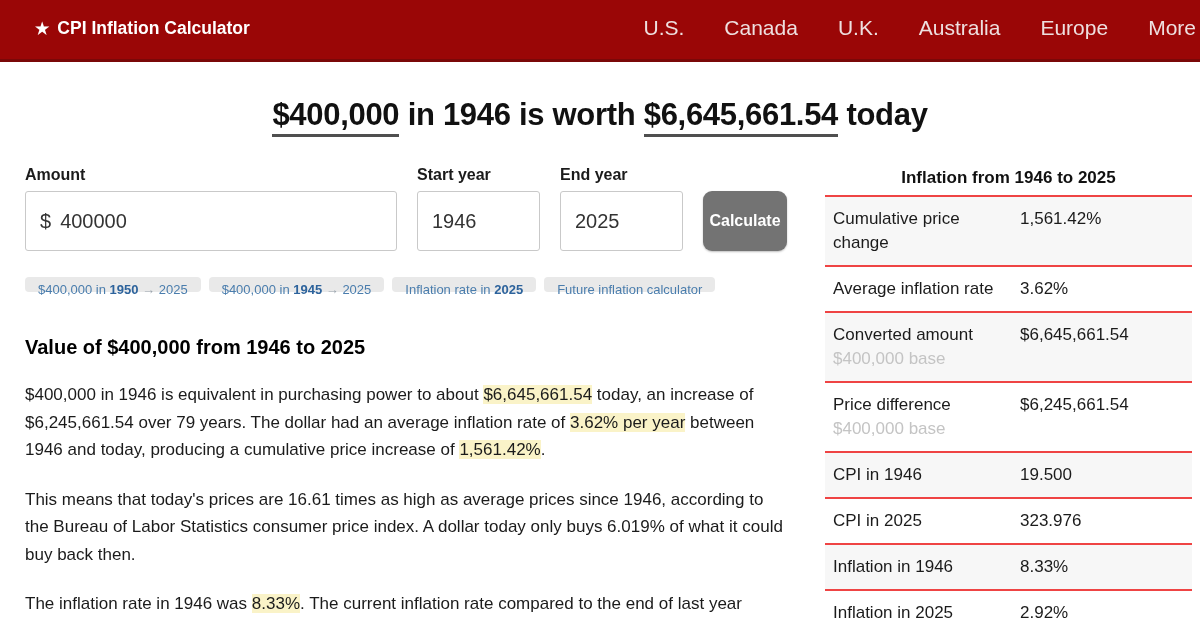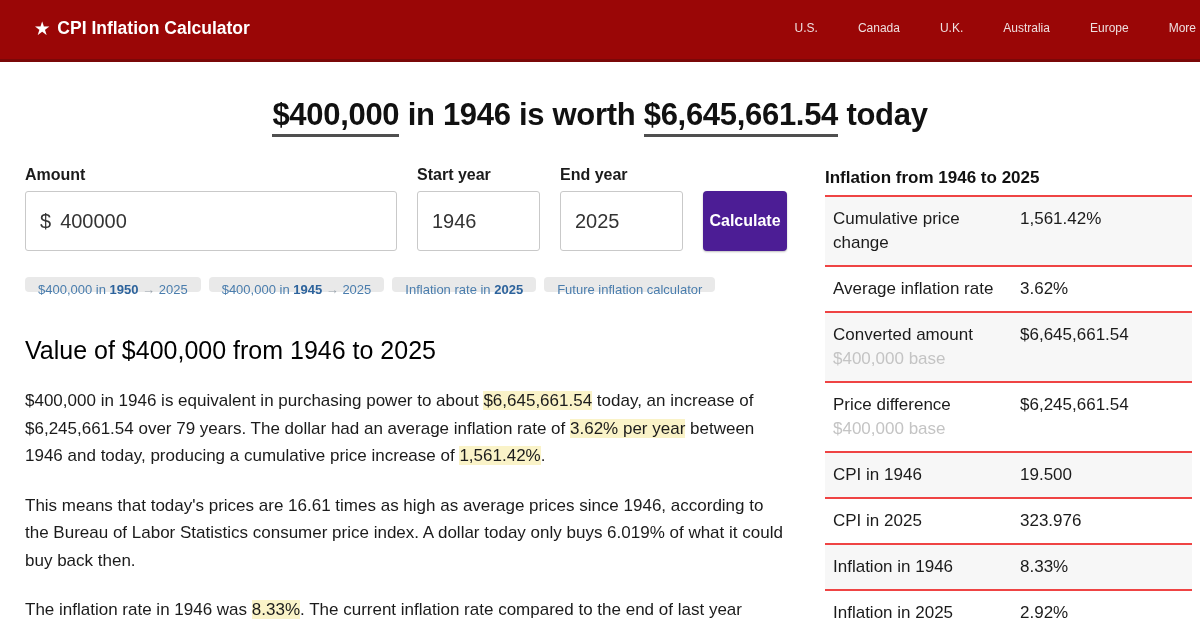--- a/index.html
+++ b/index.html
@@ -7,21 +7,21 @@
     font-family:"Liberation Sans", sans-serif; color:#1b1b1b; }
 
   
   .navbar { height:62px; background:#9a0606; border-bottom:3px solid #7a0808;
     display:flex; align-items:center; justify-content:space-between;
     padding:0 2px 3px 35px; }
   .brand { color:#fff; font-weight:bold; font-size:17.5px; cursor:pointer;
     display:flex; align-items:center; white-space:nowrap; }
   .brand .star { margin-right:8px; font-size:16px; }
   .nav-links { display:flex; gap:40px; align-items:center; padding-right:2px; }
-  .nav-link { color:#eedfdf; font-size:12px; cursor:pointer; white-space:nowrap; }
+  .nav-link { color:#eedfdf; font-size:21px; cursor:pointer; white-space:nowrap; }
 
   
   h1 { text-align:center; font-size:31px; font-weight:bold; color:#111;
     margin-top:35px; letter-spacing:-0.3px; }
   h1 .u { border-bottom:3px solid #4f4f4f; padding-bottom:2px; }
 
   
   .layout { display:flex; padding:0 8px 0 25px; margin-top:33px; }
   .left-col { width:762px; flex:0 0 762px; }
   .aside { margin-left:38px; flex:1; }
@@ -31,40 +31,40 @@
   .field-label { display:block; font-weight:bold; font-size:16px;
     margin-bottom:7px; color:#1b1b1b; }
   .input-box { height:60px; border:1px solid #c9c9c9; border-radius:3px;
     display:flex; align-items:center; padding:0 14px; font-size:20px;
     color:#333; background:#fff; }
   .amount-field .input-box { width:372px; }
   .amount-prefix { margin-right:9px; }
   .input-box input { border:none; outline:none; font:inherit; color:inherit;
     width:100%; background:transparent; }
   .year-field .input-box { width:123px; }
-  .calc-btn { width:112px; height:60px; background:#4c1d95; color:#fff;
+  .calc-btn { width:112px; height:60px; background:#737373; color:#fff;
     font-family:inherit; font-weight:bold; font-size:16px; border:none;
-    border-radius:4px; cursor:pointer; box-shadow:0 1px 2px rgba(0,0,0,.25); }
+    border-radius:9px; cursor:pointer; box-shadow:0 1px 2px rgba(0,0,0,.25); }
 
   
   .chips { margin-top:26px; display:flex; gap:8px; }
   .chip { background:#e9e9e9; border-radius:4px; height:15px; line-height:26px;
     padding:0 13px; font-size:13px; color:#4a7dad; cursor:pointer;
     white-space:nowrap; }
   .chip span { white-space:pre; }
   .chip .year { font-weight:bold; color:#2d639c; }
   .chip .arrow { color:#9aa4ad; }
 
   
-  h2 { font-size:25px; font-weight:normal; color:#000; margin-top:44px; }
+  h2 { font-size:20px; font-weight:bold; color:#000; margin-top:44px; }
   .left-col p { font-size:17px; line-height:27.5px; margin-top:22px; color:#1b1b1b; }
   .hl { background:#faf3c8; }
 
   
-  .aside-title { font-weight:bold; font-size:17px;
+  .aside-title { text-align:center; font-weight:bold; font-size:17px;
     margin:2px 0 7px; color:#111; }
   .t-row { display:flex; border-top:2px solid #ef4444; padding:10px 8px; }
   .t-row.striped { background:#f7f7f7; }
   .t-label { flex:0 0 170px; font-size:17px; line-height:24px; color:#1b1b1b; }
   .t-sub { color:#c4c4c4; font-size:17px; line-height:24px; }
   .t-value { margin-left:17px; font-size:17px; line-height:24px; color:#1b1b1b; }
 </style>
 </head>
 <body>
 

